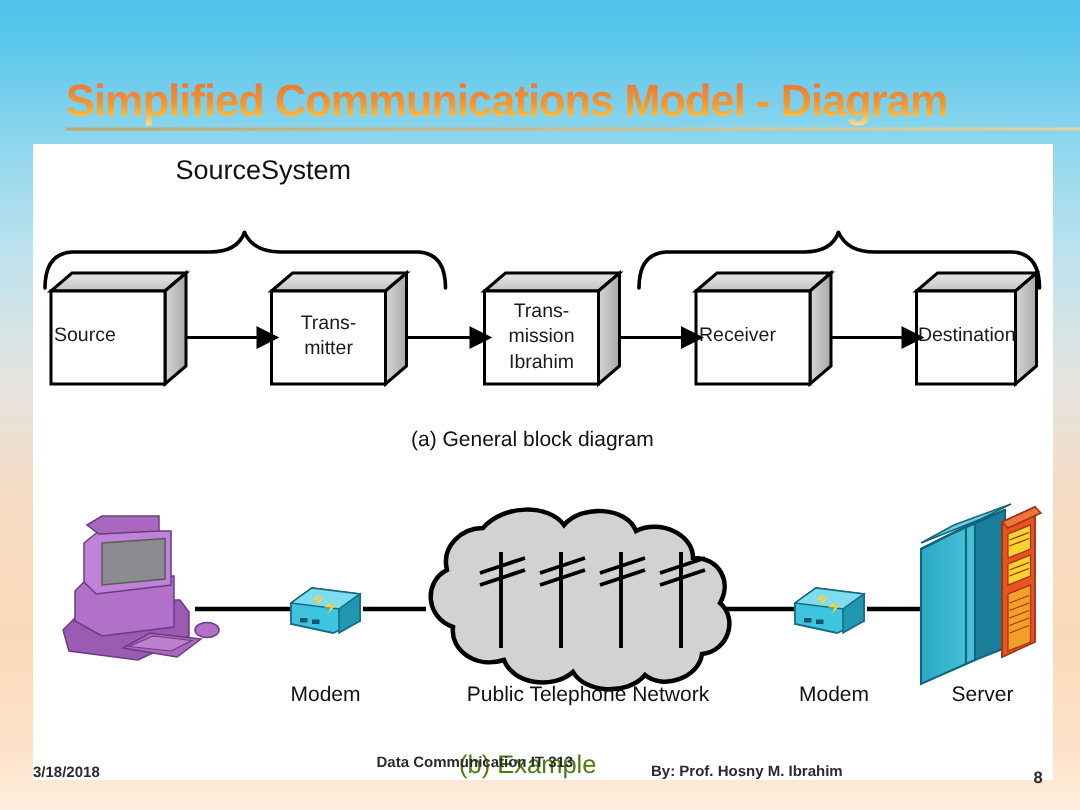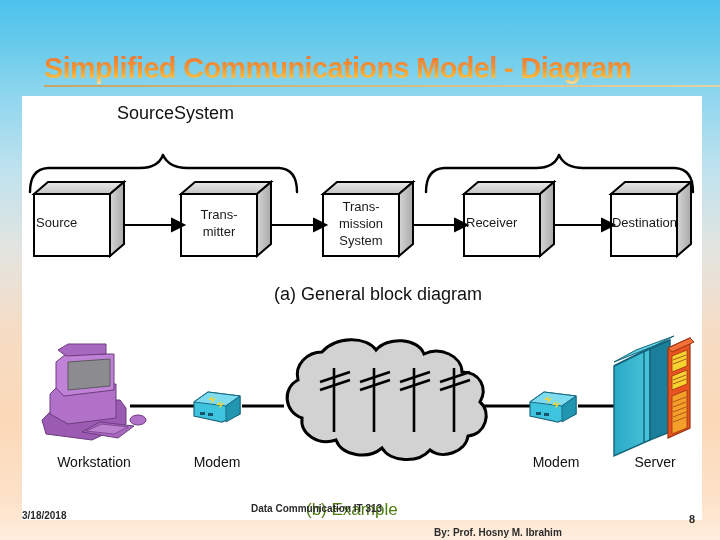--- a/index.html
+++ b/index.html
@@ -111,21 +111,21 @@
   .footer-txt {
     position: absolute;
     font-family: "Liberation Sans", sans-serif;
     font-weight: bold;
     font-size: 10px;
     color: #2b2b2b;
     white-space: nowrap;
   }
   #foot-date  { left: 22px;  top: 510px; }
   #foot-mid   { left: 251px; top: 503px; }
-  #foot-by    { left: 434px; top: 527px; }
+  #foot-by    { left: 434px; top: 509px; }
   #foot-page  { left: 689px; top: 513px; font-size: 11px; }
 </style>
 </head>
 <body>
 
 <div id="slide">
 
   <div id="title-wrap">
     <div id="slide-title">Simplified Communications Model - Diagram</div>
     <div id="title-rule"></div>
@@ -202,28 +202,28 @@
     <div class="lbl" style="left:14px; top:119px; width:72px; text-align:left;">Source</div>
 
     <div class="lbl" style="left:161px; top:110px; width:72px; text-align:center; line-height:17px;">
       <span>Trans-</span><br>
       <span>mitter</span>
     </div>
 
     <div class="lbl" style="left:303px; top:102px; width:72px; text-align:center; line-height:17px;">
       <span>Trans-</span><br>
       <span>mission</span><br>
-      <span>System</span>
+      <span>Ibrahim</span>
     </div>
 
     <div class="lbl" style="left:444px; top:119px; width:72px; text-align:left;">Receiver</div>
 
     <div class="lbl" style="left:589px; top:119px; width:66px; text-align:right;">Destination</div>
 
-    <div class="capt" style="left:252px; top:188px; font-size:18px;">(a) General block diagram</div>
+    <div class="capt" style="left:252px; top:188px; font-size:14px;">(a) General block diagram</div>
 
     <svg width="680" height="180" viewBox="0 0 680 180" style="position:absolute;left:0;top:232px;">
       <defs>
         <linearGradient id="srvFront" x1="0" y1="0" x2="1" y2="0">
           <stop offset="0%" stop-color="#2aa9c4"></stop>
           <stop offset="100%" stop-color="#49c4da"></stop>
         </linearGradient>
       </defs>
 
       <g stroke="#000" stroke-width="3">
@@ -326,22 +326,22 @@
           <line x1="651" y1="79" x2="664" y2="74"></line>
           <line x1="651" y1="84" x2="664" y2="79"></line>
           <line x1="651" y1="89" x2="664" y2="84"></line>
           <line x1="651" y1="94" x2="664" y2="89"></line>
         </g>
 
         <line x1="622" y1="24" x2="622" y2="114" stroke="#12647a" stroke-width="1.4"></line>
       </g>
     </svg>
 
-    <div class="dev-label" style="left:12px; top:358px; width:120px;">Workstation</div>
     <div class="dev-label" style="left:145px; top:358px; width:100px;">Modem</div>
+    <div class="dev-label" style="left:268px; top:358px; width:204px;">Public Telephone Network</div>
     <div class="dev-label" style="left:484px; top:358px; width:100px;">Modem</div>
     <div class="dev-label" style="left:592px; top:358px; width:82px;">Server</div>
 
     <div class="capt" style="left:284px; top:404px; font-size:17px; color:#4d7c0f;">(b) Example</div>
   </div>
 
   <div class="footer-txt" id="foot-date">3/18/2018</div>
   <div class="footer-txt" id="foot-mid">Data Communication  IT 313</div>
   <div class="footer-txt" id="foot-by">By: Prof. Hosny M. Ibrahim</div>
   <div class="footer-txt" id="foot-page">8</div>

